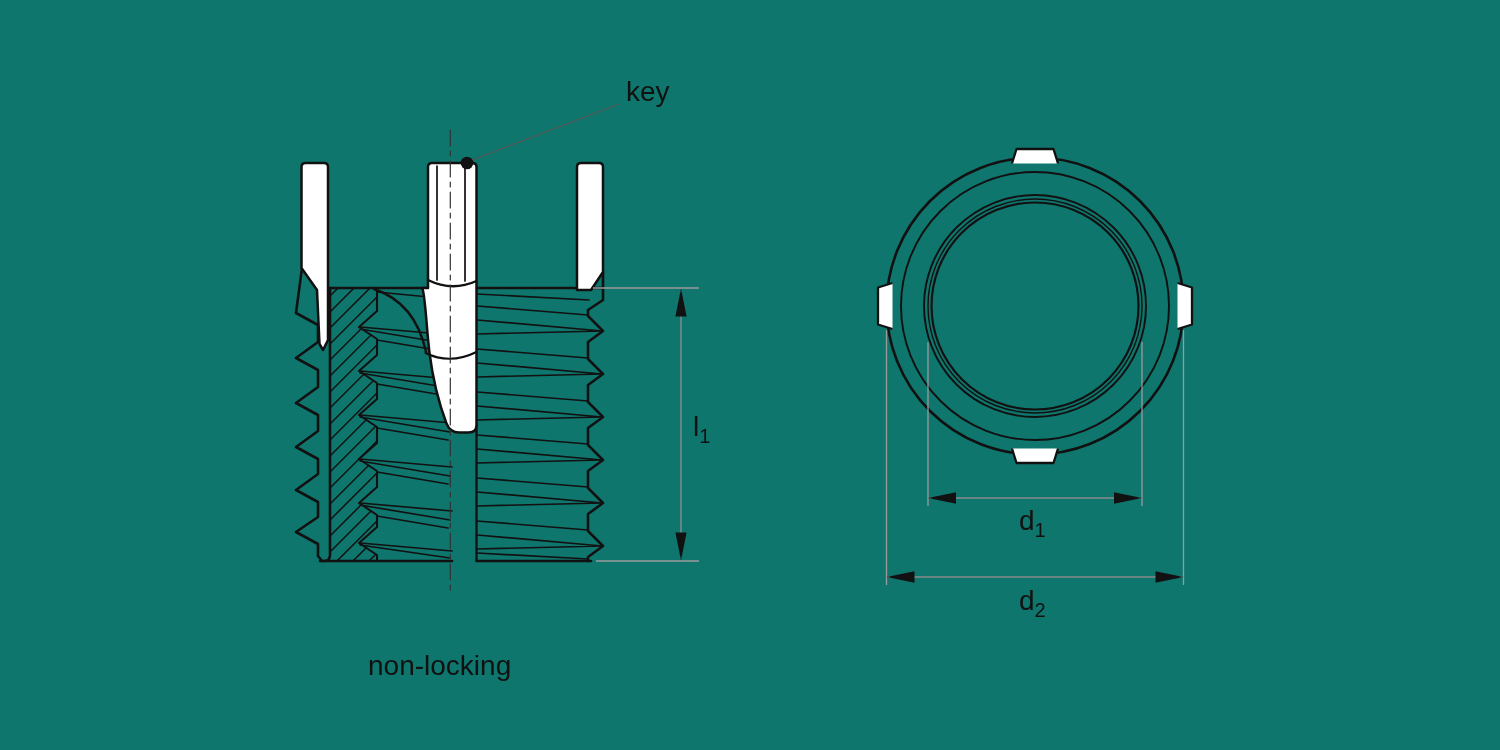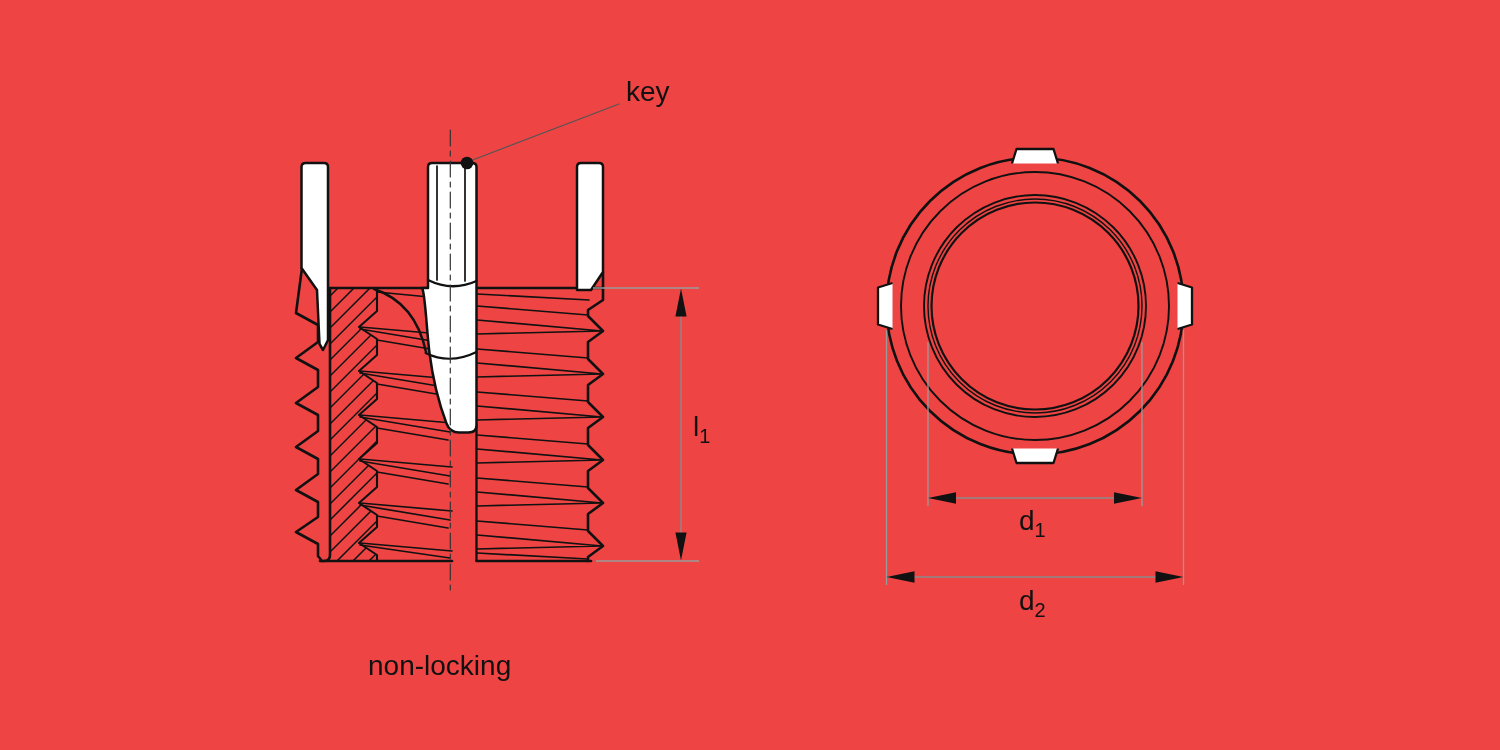--- a/index.html
+++ b/index.html
@@ -1,16 +1,16 @@
 <!DOCTYPE html>
 <html><head>
 <meta charset="utf-8">
 <style>
   html,body{margin:0;padding:0;background:#fff;}
-  .canvas{position:relative;width:1500px;height:750px;background:#ef4444;overflow:hidden;}
+  .canvas{position:relative;width:1500px;height:750px;background:#0f766e;overflow:hidden;}
   svg{display:block;}
   .lbl{font-family:"Liberation Sans", sans-serif;font-size:28px;fill:#111111;}
   .sub{font-size:20px;}
 </style>
 </head>
 <body>
 
 <div class="canvas">
 <svg width="1500" height="750" viewBox="0 0 1500 750">
   <defs>

